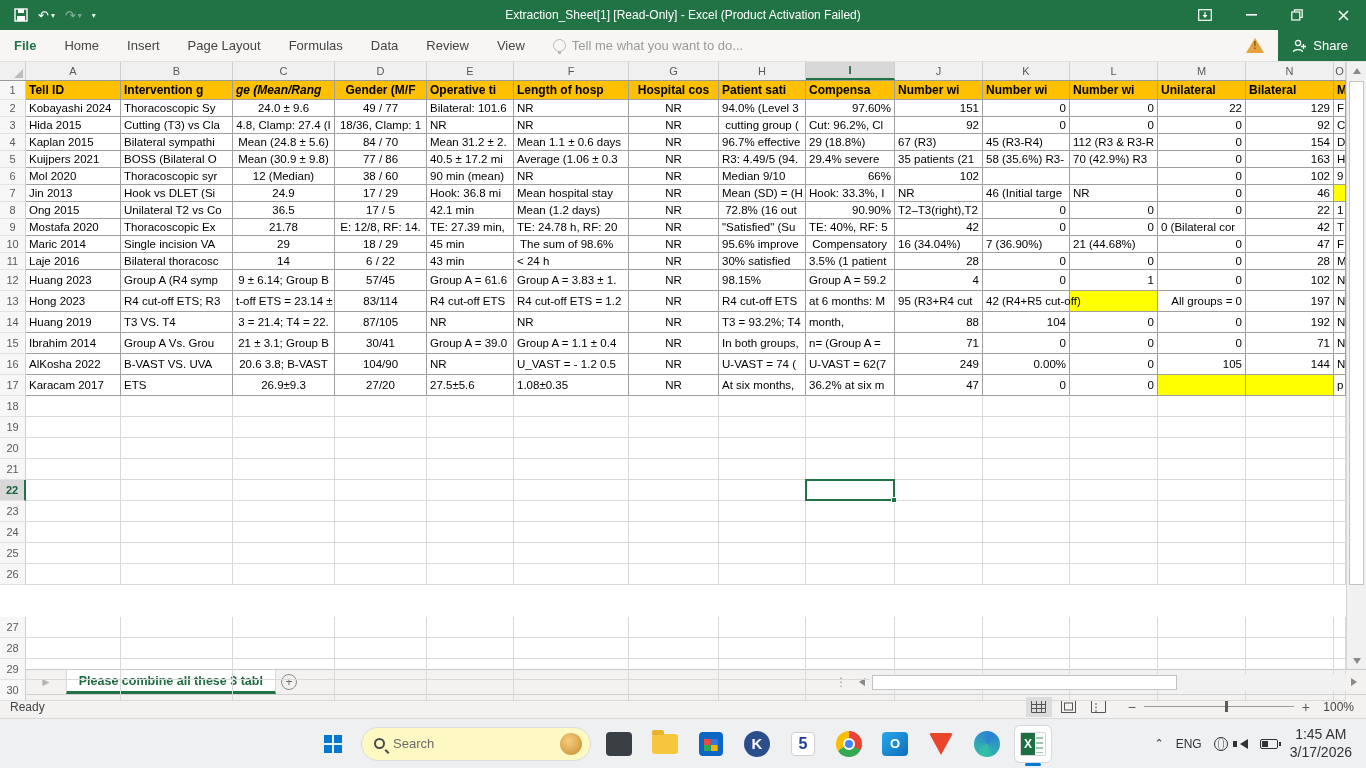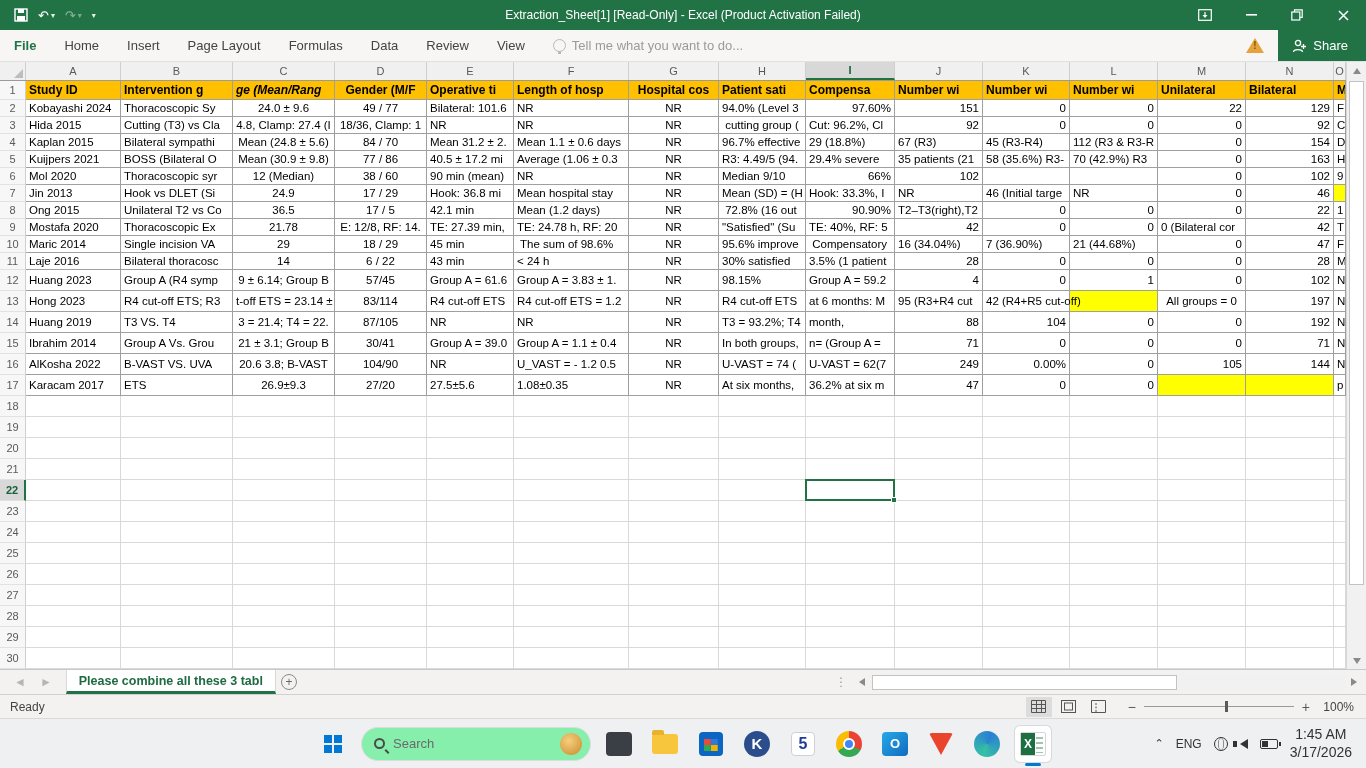--- a/index.html
+++ b/index.html
@@ -75,21 +75,21 @@
   .zline { width:150px; height:1px; background:#9a9a9a; position:relative; }
   .zthumb { position:absolute; left:54%; top:-5px; width:3px; height:11px; background:#5a5a5a; }
   .zpm { font-size:14px; color:#5a5a5a; }
   .zoomlabel { width:40px; text-align:right; }
   
   .taskbar { height:50px; background:#eff0f2; border-top:1px solid #d9d9d9; display:flex; align-items:center; position:relative; }
   .tb-center { position:absolute; left:50%; transform:translateX(-50%); display:flex; align-items:center; gap:10px; }
   .tbico { width:36px; height:36px; border-radius:5px; display:flex; align-items:center; justify-content:center; position:relative; }
   .tbico.active { background:#fff; box-shadow:0 0 0 1px #d9d9d9; }
   .tbico.active:after { content:""; position:absolute; bottom:-4px; left:50%; transform:translateX(-50%); width:16px; height:3px; border-radius:2px; background:#0078d4; }
-  .searchpill { height:34px; width:230px; background:#86efac; border:1px solid #dcdcdc; border-radius:17px; display:flex; align-items:center; padding:0 8px 0 12px; gap:8px; color:#6a6a6a; font-size:13px; }
+  .searchpill { height:34px; width:230px; background:#fef9c3; border:1px solid #dcdcdc; border-radius:17px; display:flex; align-items:center; padding:0 8px 0 12px; gap:8px; color:#6a6a6a; font-size:13px; }
   .mag { width:11px; height:11px; border:2px solid #4a4a4a; border-radius:50%; position:relative; }
   .mag:after { content:""; position:absolute; width:2px; height:5px; background:#4a4a4a; transform:rotate(-45deg); left:10px; top:9px; }
   .pie { margin-left:auto; width:22px; height:22px; border-radius:50%; background:radial-gradient(circle at 40% 35%, #f6cf7d, #c98a2e); }
   .tray { margin-left:auto; display:flex; align-items:center; gap:12px; padding-right:14px; font-size:12px; color:#333; }
   .clock { text-align:center; line-height:1.25; font-size:14px; }
   
   .winlogo { width:18px; height:18px; display:grid; grid-template-columns:8px 8px; grid-template-rows:8px 8px; gap:2px; }
   .winlogo div { background:#0078d4; }
   .ico-folder { width:26px; height:20px; background:#f8c63d; border-radius:3px; position:relative; }
   .ico-folder:before { content:""; position:absolute; top:-4px; left:0; width:12px; height:5px; background:#e8b32a; border-radius:2px 2px 0 0; }
@@ -203,21 +203,21 @@
         <div class="chdr" style="width: 88px;">J</div>
         <div class="chdr" style="width: 87px;">K</div>
         <div class="chdr" style="width: 88px;">L</div>
         <div class="chdr" style="width: 88px;">M</div>
         <div class="chdr" style="width: 88px;">N</div>
         <div class="chdr" style="width: 12px;">O</div>
       </div>
     <div class="gridbody" id="gridbody">
         <div class="grow" style="height: 19px;">
           <div class="rhdr">1</div>
-          <div class="cell tb hdr" style="width: 95px;"><span style="text-align: left;">Study ID</span></div>
+          <div class="cell tb hdr" style="width: 95px;"><span style="text-align: left;">Tell ID</span></div>
           <div class="cell tb hdr" style="width: 112px;"><span style="text-align: left;">Intervention g</span></div>
           <div class="cell tb hdr" style="width: 102px;"><span style="text-align: left; font-style: italic;">ge (Mean/Rang</span></div>
           <div class="cell tb hdr" style="width: 92px;"><span style="text-align: center;">Gender (M/F</span></div>
           <div class="cell tb hdr" style="width: 87px;"><span style="text-align: left;">Operative ti</span></div>
           <div class="cell tb hdr" style="width: 115px;"><span style="text-align: left;">Length of hosp</span></div>
           <div class="cell tb hdr" style="width: 90px;"><span style="text-align: center;">Hospital cos</span></div>
           <div class="cell tb hdr" style="width: 87px;"><span style="text-align: left;">Patient sati</span></div>
           <div class="cell tb hdr" style="width: 89px;"><span style="text-align: left;">Compensa</span></div>
           <div class="cell tb hdr" style="width: 88px;"><span style="text-align: left;">Number wi</span></div>
           <div class="cell tb hdr" style="width: 87px;"><span style="text-align: left;">Number wi</span></div>
@@ -431,21 +431,21 @@
           <div class="cell tb" style="width: 102px;"><span style="text-align: center;">t-off ETS = 23.14 ±</span></div>
           <div class="cell tb" style="width: 92px;"><span style="text-align: center;">83/114</span></div>
           <div class="cell tb" style="width: 87px;"><span style="text-align: left;">R4 cut-off ETS</span></div>
           <div class="cell tb" style="width: 115px;"><span style="text-align: left;">R4 cut-off ETS = 1.2</span></div>
           <div class="cell tb" style="width: 90px;"><span style="text-align: center;">NR</span></div>
           <div class="cell tb" style="width: 87px;"><span style="text-align: left;">R4 cut-off ETS</span></div>
           <div class="cell tb" style="width: 89px;"><span style="text-align: left;">at 6 months: M</span></div>
           <div class="cell tb" style="width: 88px;"><span style="text-align: left;">95 (R3+R4 cut</span></div>
           <div class="cell tb ovf" style="width: 87px;"><span style="text-align: left;">42 (R4+R5 cut-off)</span></div>
           <div class="cell tb" style="width: 88px; background: rgb(255, 255, 0);"><span style="text-align: left;"></span></div>
-          <div class="cell tb" style="width: 88px;"><span style="text-align: center;">All groups = 0</span></div>
+          <div class="cell tb" style="width: 88px;"><span style="text-align: right;">All groups = 0</span></div>
           <div class="cell tb" style="width: 88px;"><span style="text-align: right;">197</span></div>
           <div class="cell tb" style="width: 12px;"><span style="text-align: left;">N</span></div>
         </div>
         <div class="grow" style="height: 21px;">
           <div class="rhdr">14</div>
           <div class="cell tb" style="width: 95px;"><span style="text-align: left;">Huang 2019</span></div>
           <div class="cell tb" style="width: 112px;"><span style="text-align: left;">T3 VS. T4</span></div>
           <div class="cell tb" style="width: 102px;"><span style="text-align: center;">3 = 21.4; T4 = 22.</span></div>
           <div class="cell tb" style="width: 92px;"><span style="text-align: center;">87/105</span></div>
           <div class="cell tb" style="width: 87px;"><span style="text-align: left;">NR</span></div>
@@ -669,21 +669,21 @@
           <div class="cell" style="width: 90px;"><span style="text-align: center;"></span></div>
           <div class="cell" style="width: 87px;"><span style="text-align: left;"></span></div>
           <div class="cell" style="width: 89px;"><span style="text-align: left;"></span></div>
           <div class="cell" style="width: 88px;"><span style="text-align: left;"></span></div>
           <div class="cell" style="width: 87px;"><span style="text-align: left;"></span></div>
           <div class="cell" style="width: 88px;"><span style="text-align: left;"></span></div>
           <div class="cell" style="width: 88px;"><span style="text-align: left;"></span></div>
           <div class="cell" style="width: 88px;"><span style="text-align: left;"></span></div>
           <div class="cell" style="width: 12px;"><span style="text-align: left;"></span></div>
         </div>
-        <div class="grow" style="height: 21px;">
+        <div class="grow" style="height: 21px; margin-top: 32px;">
           <div class="rhdr">27</div>
           <div class="cell" style="width: 95px;"><span style="text-align: left;"></span></div>
           <div class="cell" style="width: 112px;"><span style="text-align: left;"></span></div>
           <div class="cell" style="width: 102px;"><span style="text-align: center;"></span></div>
           <div class="cell" style="width: 92px;"><span style="text-align: center;"></span></div>
           <div class="cell" style="width: 87px;"><span style="text-align: left;"></span></div>
           <div class="cell" style="width: 115px;"><span style="text-align: left;"></span></div>
           <div class="cell" style="width: 90px;"><span style="text-align: center;"></span></div>
           <div class="cell" style="width: 87px;"><span style="text-align: left;"></span></div>
           <div class="cell" style="width: 89px;"><span style="text-align: left;"></span></div>

